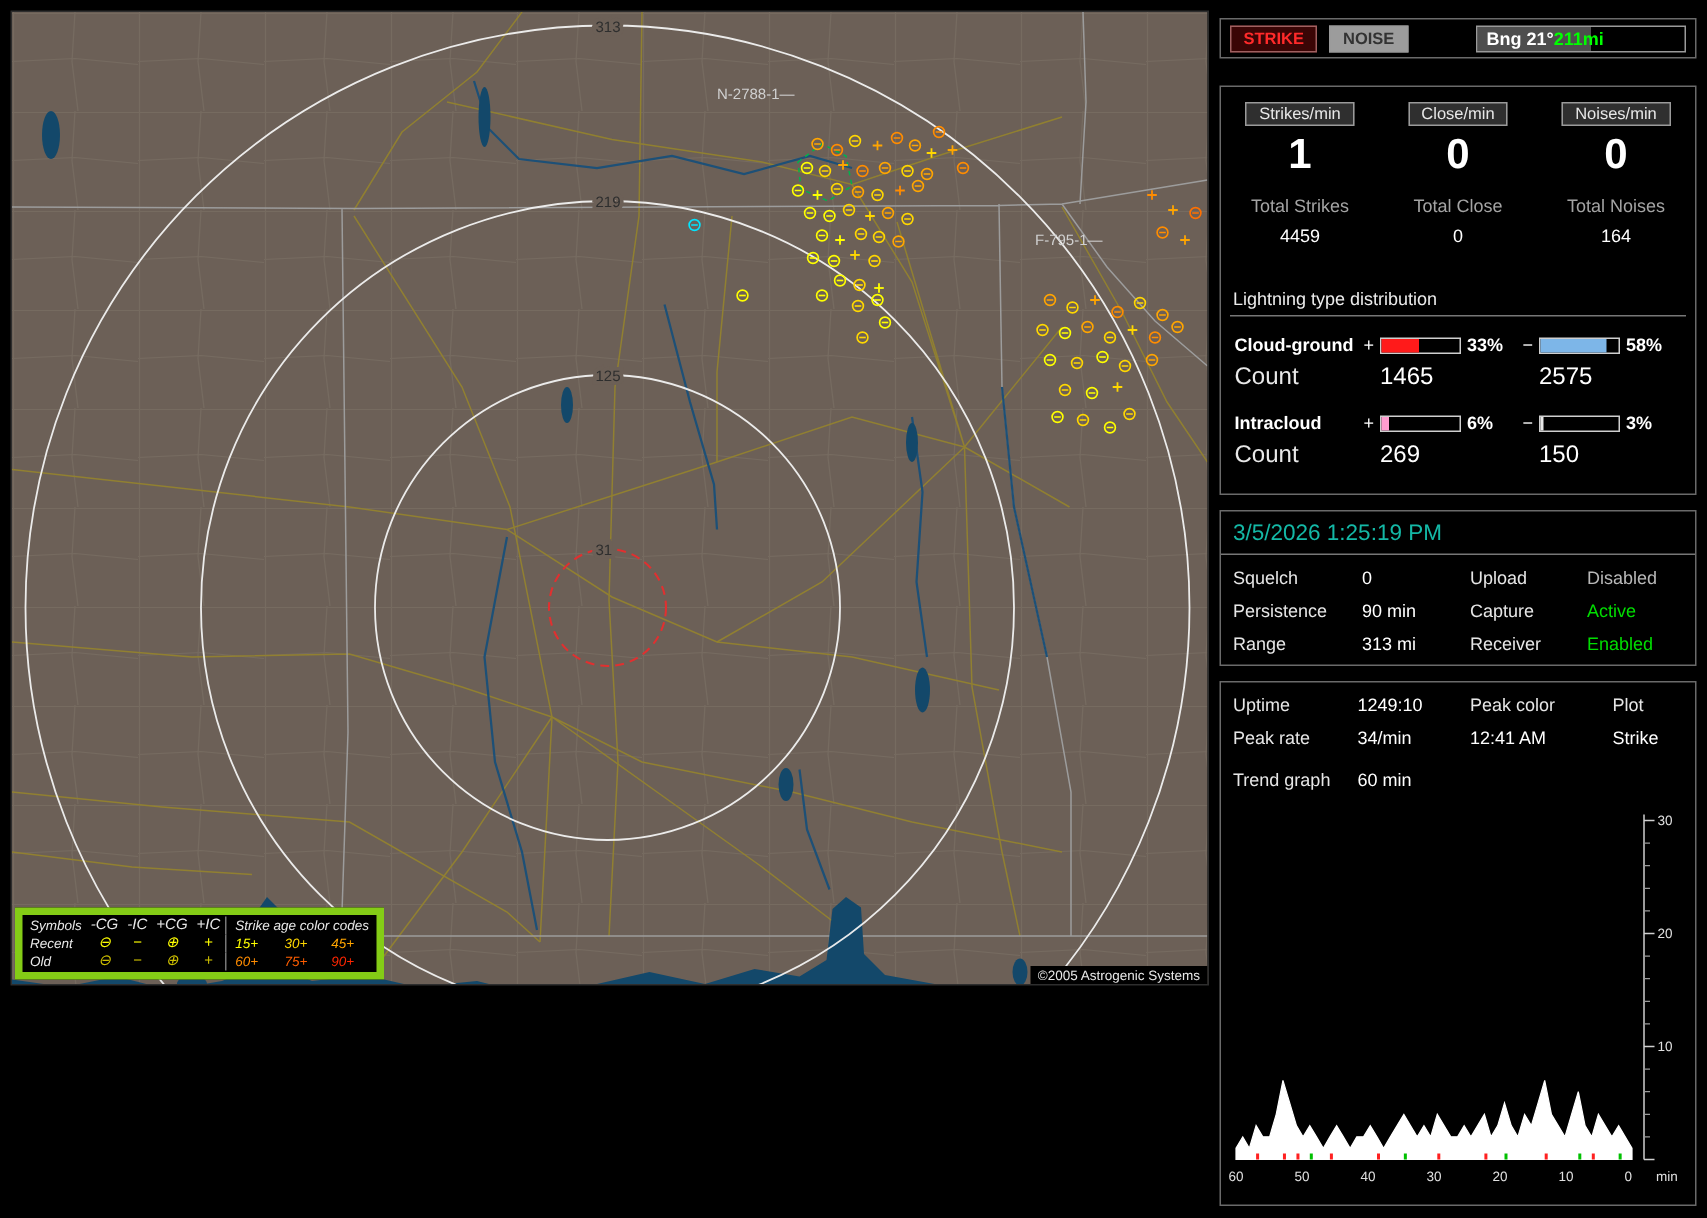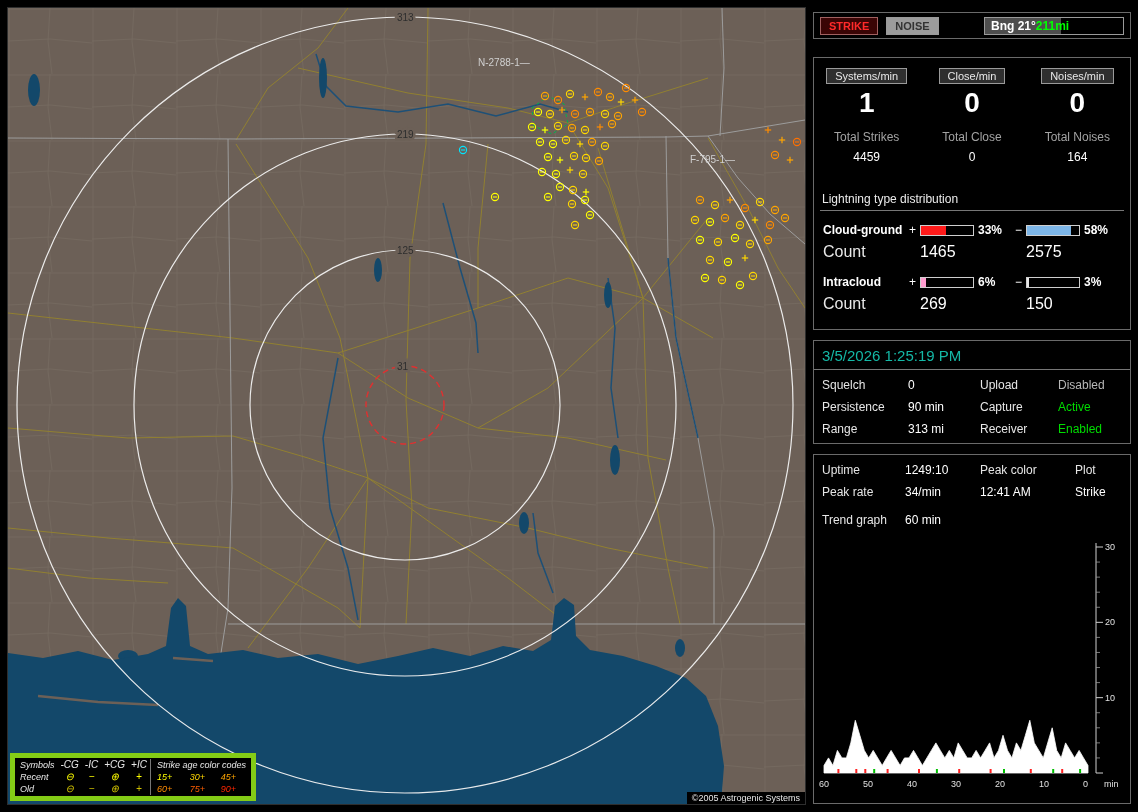--- a/index.html
+++ b/index.html
@@ -1,17 +1,17 @@
 <!DOCTYPE html>
 <html><head>
 <meta charset="utf-8">
 <style>
   html,body{margin:0;padding:0;}
   body{width:1138px;height:812px;background:#000;font-family:"Liberation Sans",sans-serif;position:relative;overflow:hidden;color:#fff;}
-  #map{position:absolute;left:8px;top:8px;width:797px;height:796px;background:#6c6057;overflow:hidden;outline:1px solid #2e2e2e;}
+  #map{position:absolute;left:8px;top:8px;width:797px;height:648px;background:#6c6057;overflow:hidden;outline:1px solid #2e2e2e;}
   #map svg{display:block;}
   #copyright{position:absolute;right:0;bottom:0;background:#000;color:#e8e8e8;font-size:9px;padding:1px 5px;}
   #legend{position:absolute;left:2px;bottom:3px;background:#000;border:5px solid #84cc16;font-size:9px;padding:1px 2px;font-style:italic;}
   #legend table{border-collapse:collapse;}
   #legend td{padding:0 3px;line-height:12px;white-space:nowrap;color:#e8e8e8;}
   #legend td.lg-sym{text-align:center;font-size:10px;}
   #legend tr td:nth-child(6){border-left:1px solid #777;padding-left:6px;}
   #sidebar{position:absolute;left:813px;top:0;width:318px;height:576px;}
   .panel{position:absolute;left:0;width:318px;background:#000;border:1px solid #6a6a6a;box-sizing:border-box;}
   #panel-top{top:12px;height:27px;display:flex;align-items:center;gap:8px;padding:0 6px;}
@@ -466,21 +466,21 @@
     <button class="btn noise">NOISE</button>
     <div class="bng-box">
       <span class="bng-lab">Bng 21°</span>
       <span class="bng-dist">211mi</span>
     </div>
   </div>
 
   <div class="panel" id="panel-stats">
     <div class="rates">
       <div>
-        <span class="chip">Systems/min</span>
+        <span class="chip">Strikes/min</span>
         <div class="big">1</div>
         <div class="tot-lab">Total Strikes</div>
         <div class="tot-val">4459</div>
       </div>
       <div>
         <span class="chip">Close/min</span>
         <div class="big">0</div>
         <div class="tot-lab">Total Close</div>
         <div class="tot-val">0</div>
       </div>

